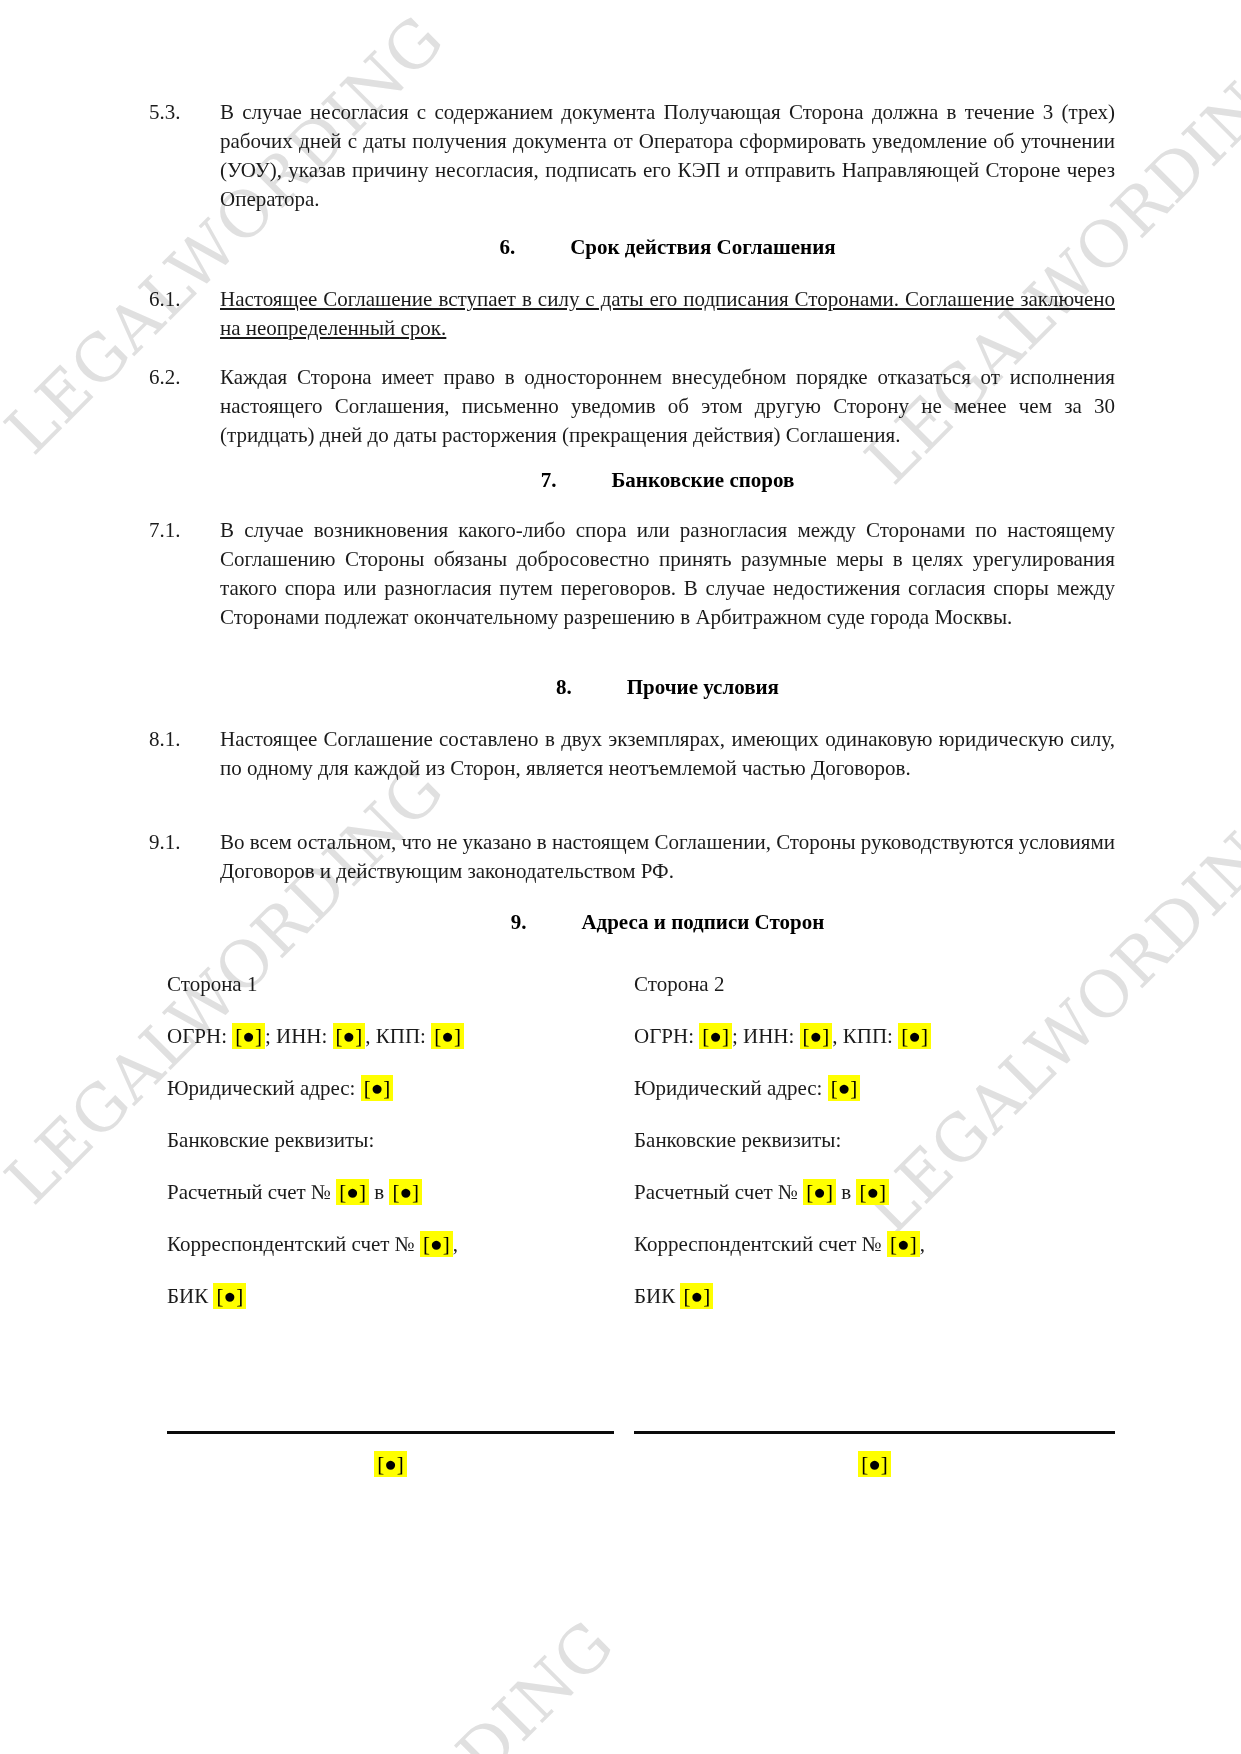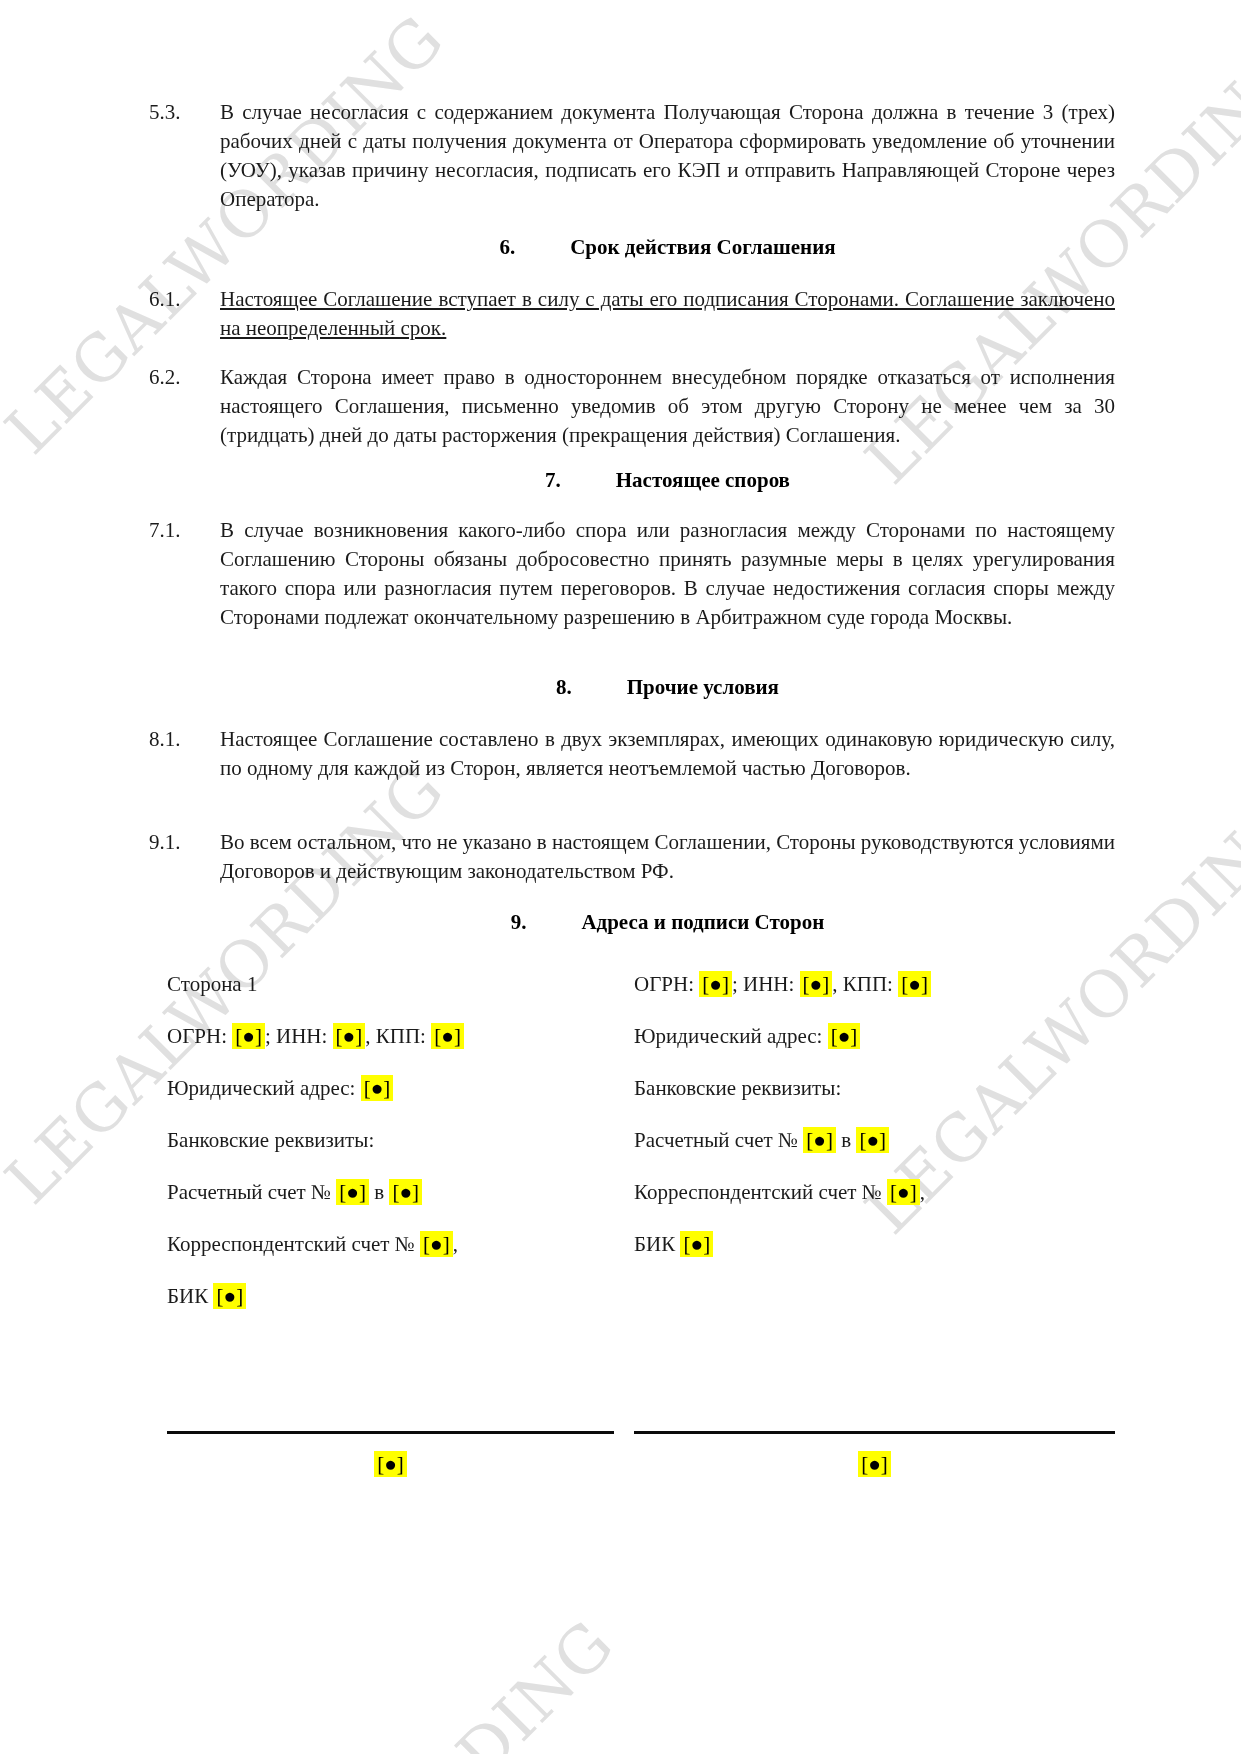--- a/index.html
+++ b/index.html
@@ -73,21 +73,21 @@
       <span class="pnum">6.1.</span>
       <div class="ptext">Настоящее Соглашение вступает в силу с даты его подписания Сторонами. Соглашение заключено на неопределенный срок.</div>
     </div>
 
     <div class="block" style="top:363px;">
       <span class="pnum">6.2.</span>
       <div class="ptext">Каждая Сторона имеет право в одностороннем внесудебном порядке отказаться от исполнения настоящего Соглашения, письменно уведомив об этом другую Сторону не менее чем за 30 (тридцать) дней до даты расторжения (прекращения действия) Соглашения.</div>
     </div>
 
     <div class="heading" style="top:466px;">
-      <span>7.</span><span class="hgap"></span><span>Настоящее споров</span>
+      <span>7.</span><span class="hgap"></span><span>Банковские споров</span>
     </div>
 
     <div class="block" style="top:516px;">
       <span class="pnum">7.1.</span>
       <div class="ptext">В случае возникновения какого-либо спора или разногласия между Сторонами по настоящему Соглашению Стороны обязаны добросовестно принять разумные меры в целях урегулирования такого спора или разногласия путем переговоров. В случае недостижения согласия споры между Сторонами подлежат окончательному разрешению в Арбитражном суде города Москвы.</div>
     </div>
 
     <div class="heading" style="top:673px;font-family:Liberation Serif, serif;">
       <span>8.</span><span class="hgap"></span><span>Прочие условия</span>
     </div>
@@ -110,20 +110,21 @@
       <div class="row title">Сторона 1</div>
       <div class="row"><span>ОГРН: </span><span class="hl">[●]</span><span>; ИНН: </span><span class="hl">[●]</span><span>, КПП: </span><span class="hl">[●]</span></div>
       <div class="row"><span>Юридический адрес: </span><span class="hl">[●]</span></div>
       <div class="row"><span>Банковские реквизиты:</span></div>
       <div class="row"><span>Расчетный счет № </span><span class="hl">[●]</span><span> в </span><span class="hl">[●]</span></div>
       <div class="row"><span>Корреспондентский счет № </span><span class="hl">[●]</span><span>,</span></div>
       <div class="row"><span>БИК </span><span class="hl">[●]</span></div>
     </div>
 
     <div class="party p2">
+      <div class="row title">Сторона 2</div>
       <div class="row"><span>ОГРН: </span><span class="hl">[●]</span><span>; ИНН: </span><span class="hl">[●]</span><span>, КПП: </span><span class="hl">[●]</span></div>
       <div class="row"><span>Юридический адрес: </span><span class="hl">[●]</span></div>
       <div class="row"><span>Банковские реквизиты:</span></div>
       <div class="row"><span>Расчетный счет № </span><span class="hl">[●]</span><span> в </span><span class="hl">[●]</span></div>
       <div class="row"><span>Корреспондентский счет № </span><span class="hl">[●]</span><span>,</span></div>
       <div class="row"><span>БИК </span><span class="hl">[●]</span></div>
     </div>
 
     <div class="sigline s1"></div>
     <div class="sigline s2"></div>

